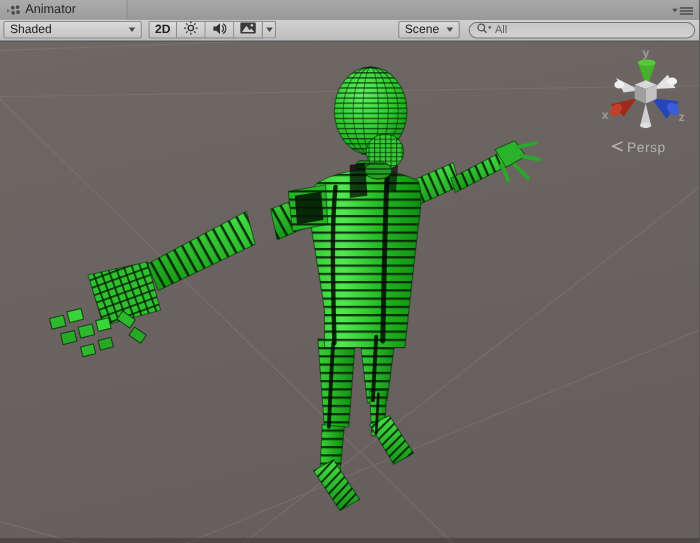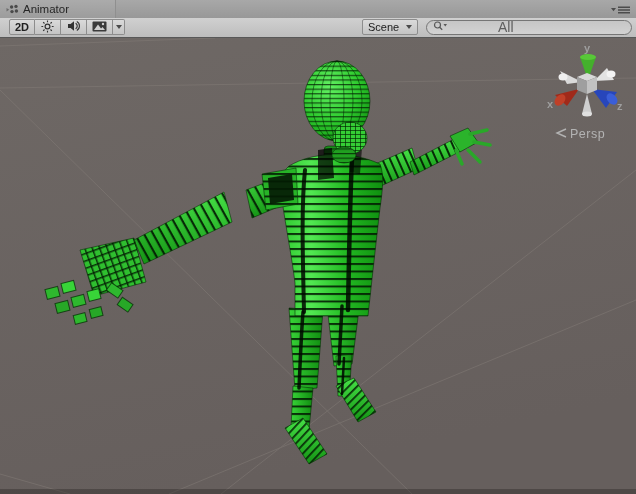--- a/index.html
+++ b/index.html
@@ -51,21 +51,21 @@
   .tbtn-caret{width:12px;padding:0;}
   .caret{width:0;height:0;border-left:3.5px solid transparent;
          border-right:3.5px solid transparent;border-top:4.5px solid #4a4a4a;}
   .caret.small{border-left-width:3px;border-right-width:3px;border-top-width:4px;}
   .dd-gizmos{margin-left:auto;width:56px;justify-content:space-between;border-radius:2px;}
   .searchbox{
     margin-left:8px;width:206px;height:15px;border:1px solid #767676;
     border-radius:8px;background:linear-gradient(#c6c6c6,#d2d2d2);
     display:flex;align-items:center;padding:0 6px;gap:2px;
   }
-  .search-text{font-size:14px;color:#5e5e5e;line-height:13px;margin-left:48px;}
+  .search-text{font-size:10px;color:#5e5e5e;line-height:13px;}
   
   .viewport{position:absolute;left:0;top:38px;width:636px;height:456px;}
 </style>
 </head>
 <body>
 
 <div class="window">
 
   <div class="tabbar">
     <div class="tab inactive">
@@ -83,20 +83,24 @@
     <div class="tabbar-fill"></div>
     <div class="window-menu">
       <svg width="20" height="12" viewBox="0 0 20 12">
         <polygon points="0,4 5,4 2.5,7.2" fill="#4c4c4c"></polygon>
         <path d="M7,3.2 H19 M7,6 H19 M7,8.8 H19" stroke="#4c4c4c" stroke-width="1.4"></path>
       </svg>
     </div>
   </div>
 
   <div class="toolbar">
+    <div class="dropdown dd-shaded">
+      <span>Shaded</span>
+      <span class="caret"></span>
+    </div>
 
     <div class="btn-group">
       <div class="tbtn tbtn-2d">2D</div>
       <div class="tbtn tbtn-icon">
         <span>
           <svg width="13" height="13" viewBox="0 0 13 13">
             <circle cx="6.5" cy="6.5" r="2.4" fill="none" stroke="#333" stroke-width="1.2"></circle>
             <g stroke="#333" stroke-width="1.1">
               <path d="M6.5,0.4 V2.2 M6.5,10.8 V12.6 M0.4,6.5 H2.2 M10.8,6.5 H12.6
                        M2.2,2.2 L3.5,3.5 M9.5,9.5 L10.8,10.8 M10.8,2.2 L9.5,3.5 M3.5,9.5 L2.2,10.8"></path>

